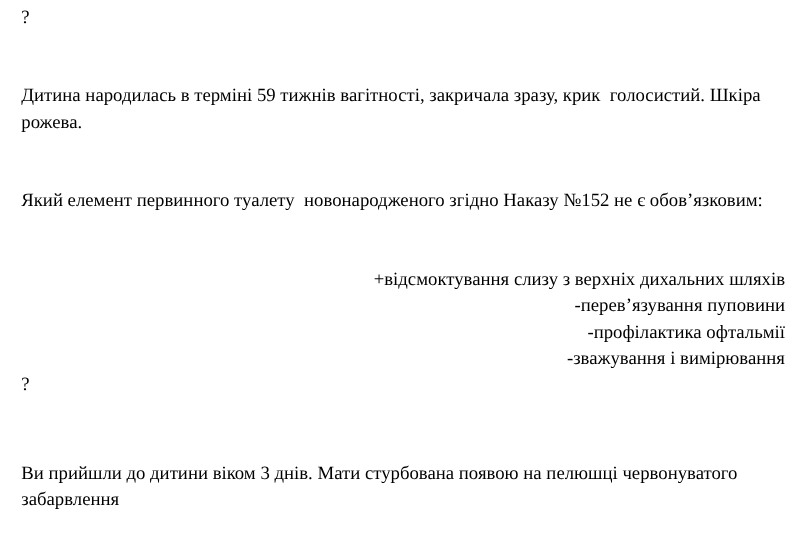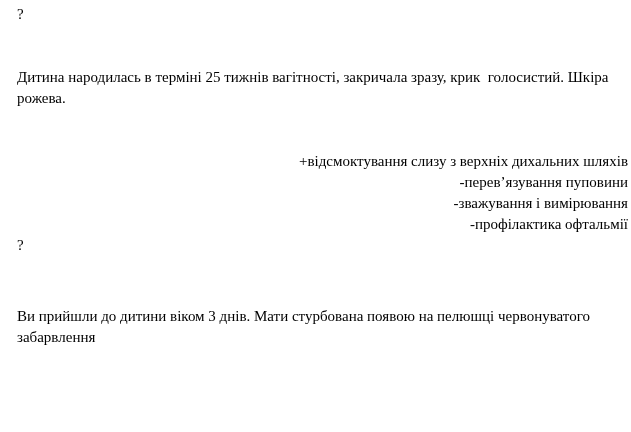--- a/index.html
+++ b/index.html
@@ -47,26 +47,27 @@
   }
 </style>
 </head>
 <body>
 
 <div class="page">
 
   <div>
     <p class="q-marker">?</p>
     <p class="q-text">
-      <span class="line">Дитина народилась в терміні 25 тижнів вагітності, закричала зразу, крик  голосистий. Шкіра рожева.</span>
+      <span class="line">Дитина народилась в терміні 59 тижнів вагітності, закричала зразу, крик  голосистий. Шкіра рожева.</span>
+      <span class="line">Який елемент первинного туалету  новонародженого згідно Наказу №152 не є обов’язковим:</span>
     </p>
     <p class="answer-q1">+відсмоктування слизу з верхніх дихальних шляхів</p>
     <p class="answer-q1">-перев’язування пуповини</p>
+    <p class="answer-q1">-профілактика офтальмії</p>
     <p class="answer-q1">-зважування і вимірювання</p>
-    <p class="answer-q1">-профілактика офтальмії</p>
   </div>
 
   <div>
     <p class="q-marker second">?</p>
     <p class="q-text">
       <span class="line">Ви прийшли до дитини віком 3 днів. Мати стурбована появою на пелюшці червонуватого забарвлення</span>
       
     </p>
 
   </div>

